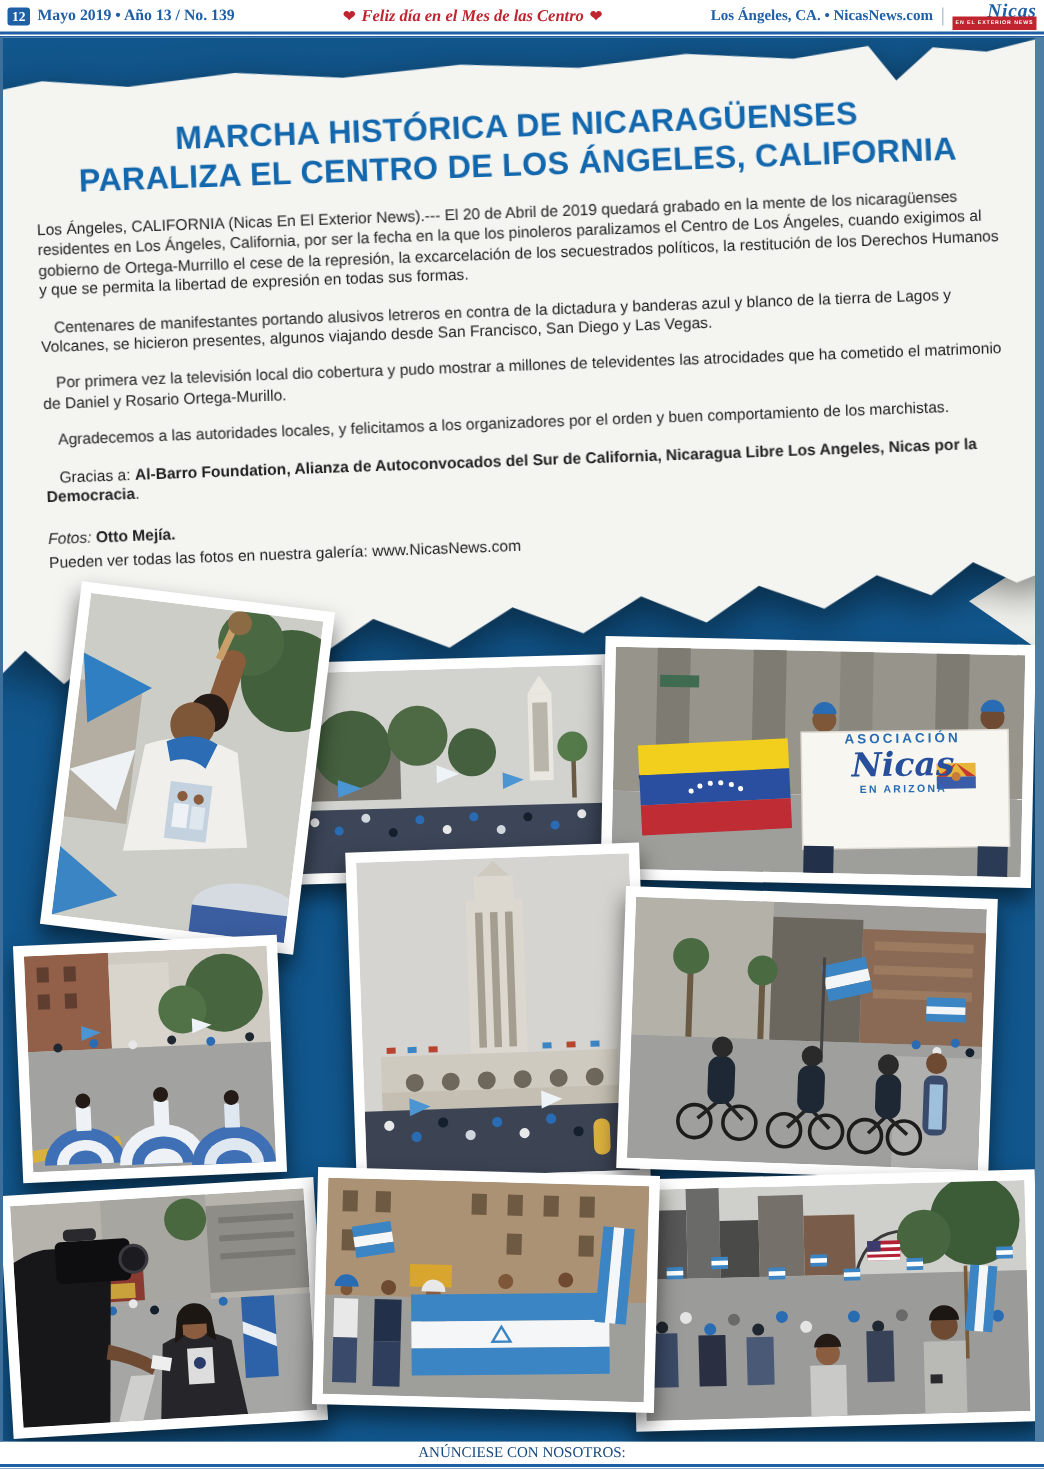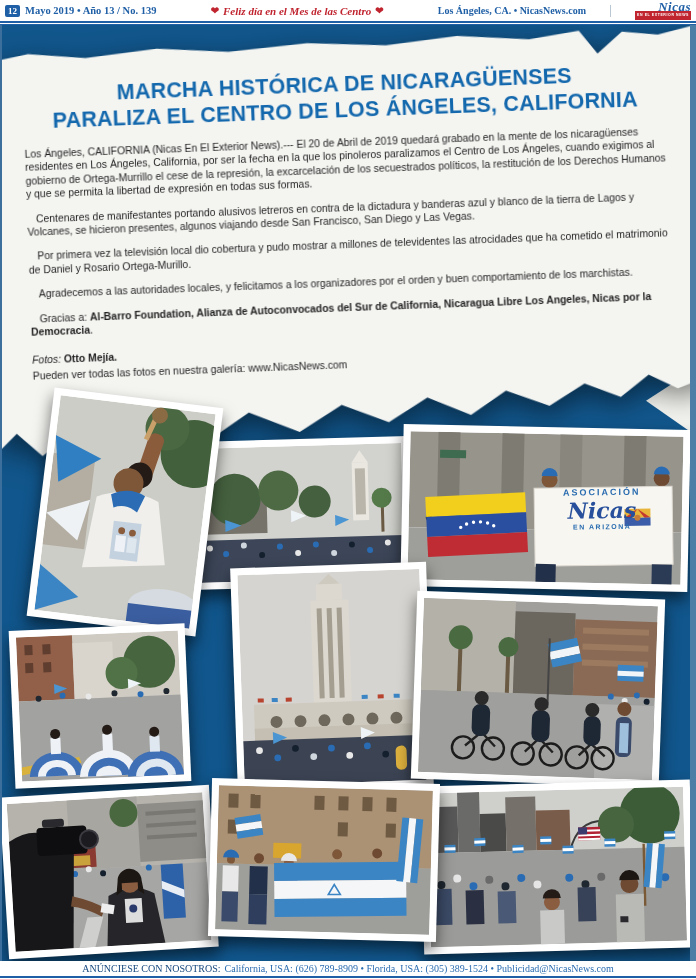--- a/index.html
+++ b/index.html
@@ -5,21 +5,21 @@
   html,body{margin:0;padding:0}
   body{width:696px;height:979px;overflow:hidden;background:#fff;font-family:"Liberation Sans",sans-serif}
 
   
   .header{height:21px;display:flex;align-items:center;justify-content:space-between;
     padding:0 5px;box-sizing:border-box;font-family:"Liberation Serif",serif;font-weight:bold;color:#1f5fa6}
   .h-left{display:flex;align-items:center;gap:5px;font-size:10.5px}
   .page-badge{background:#1f5fa6;color:#fff;font-size:9px;padding:1px 3px;border-radius:2px;line-height:10px}
   .h-center{display:flex;align-items:center;gap:4px;color:#c0242f;font-style:italic;font-size:11px}
   .heart{font-size:10px;font-style:normal}
-  .h-right{display:flex;align-items:center;gap:24px;font-size:10px}
+  .h-right{display:flex;align-items:center;gap:6px;font-size:10px}
   .h-sep{width:1px;height:12px;background:#b9c6d4}
   .brand{display:flex;flex-direction:column;align-items:flex-end;line-height:9px}
   .brand-name{color:#1f5fa6;font-style:italic;font-size:13px;letter-spacing:.5px}
   .brand-sub{background:#c0242f;color:#fff;font-size:3.5px;font-style:normal;padding:0 2px;letter-spacing:.6px;font-family:"Liberation Sans",sans-serif}
   .rule{height:1px;background:#fff;border-top:2px solid #1f5fa6;border-bottom:1px solid #1f5fa6}
 
   
   .page-body{position:relative;height:936px;background:#11568c;overflow:hidden;
     border-right:6px solid #4d7ea6;border-left:2px solid #3c6f9c;box-sizing:border-box}
 
@@ -488,14 +488,13 @@
         <path d="M190 92 a10 10 0 0 1 20 0 z" fill="#1d1713"></path>
       <rect x="186" y="106" width="28" height="48" fill="#b9b9b5"></rect>
         <rect x="190" y="128" width="8" height="6" fill="#2a2a2e"></rect>
     </svg>
   </div>
 
 </div>
 
 <div class="footer">
   <span class="f-label">ANÚNCIESE CON NOSOTROS:</span>
-  <span>California, USA: (626) 789-8909 • Florida, USA: (305) 389-1524 • Publicidad@NicasNews.com</span>
 </div>
 
 </body></html>

